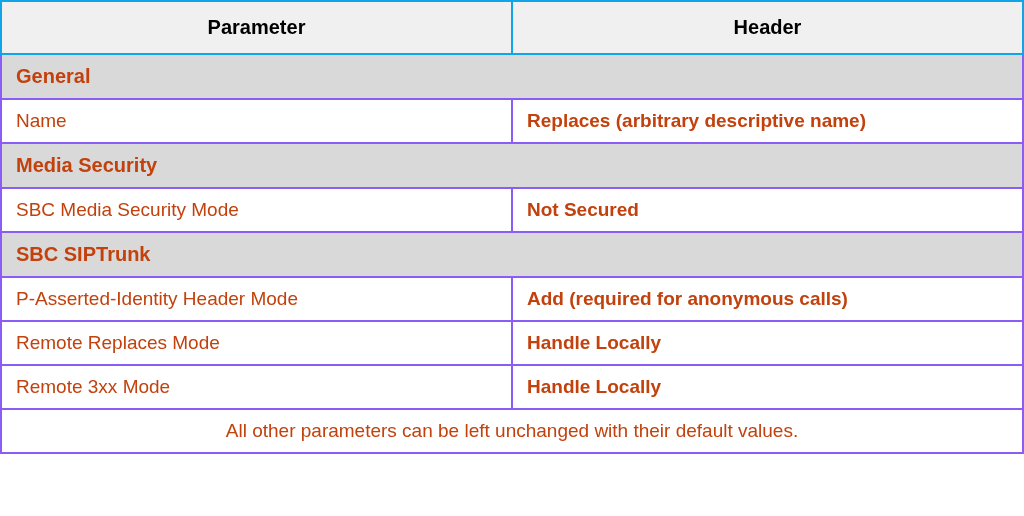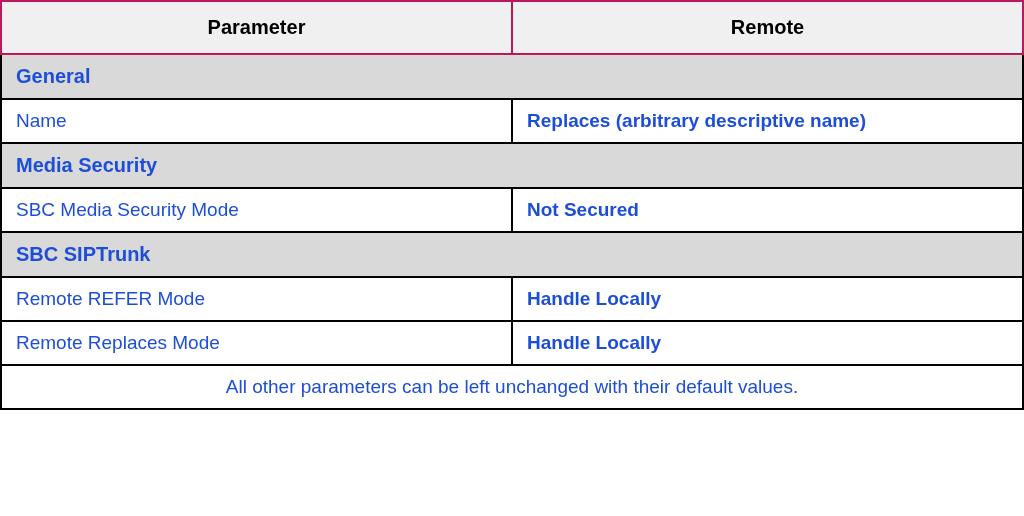--- a/index.html
+++ b/index.html
@@ -21,33 +21,33 @@
       border-collapse: collapse;
       table-layout: fixed;
     }
     th {
       background: #f0f0f0;
       font-weight: bold;
       font-size: 20px;
       color: #000;
       padding: 14px 12px;
       text-align: center;
-      border: 2px solid #be185d;
+      border: 2px solid #0ea5e9;
     }
     th:first-child {
       width: 50%;
     }
     th:last-child {
       width: 50%;
     }
     td {
-      border: 2px solid #000000;
+      border: 2px solid #8b5cf6;
       padding: 10px 14px;
       font-size: 19px;
-      color: #1d4ed8;
+      color: #c2410c;
       vertical-align: middle;
       background: #fff;
       margin-left: 7px;
     }
     tr.section-header td {
       background: #d9d9d9;
       font-weight: bold;
       font-size: 20px;
       padding: 10px 14px;
     }
@@ -69,21 +69,21 @@
     }
   </style>
 </head>
 <body>
 
 <div class="table-container">
   <table>
     <thead>
       <tr>
         <th>Parameter</th>
-        <th>Remote</th>
+        <th>Header</th>
       </tr>
     </thead>
     <tbody>
 
     <tr class="section-header">
           <td colspan="2">General</td>
         </tr>
         <tr>
           <td class="param">Name</td>
           <td><span class="value-bold">Replaces</span><span class="value-note">  (arbitrary descriptive name)</span></td>
@@ -92,25 +92,29 @@
           <td colspan="2">Media Security</td>
         </tr>
         <tr>
           <td class="param">SBC Media Security Mode</td>
           <td><span class="value-bold">Not Secured</span><span class="value-note"></span></td>
         </tr>
         <tr class="section-header">
           <td colspan="2">SBC SIPTrunk</td>
         </tr>
         <tr>
-          <td class="param">Remote REFER Mode</td>
+          <td class="param">P-Asserted-Identity Header Mode</td>
+          <td><span class="value-bold">Add</span><span class="value-note"> (required for anonymous calls)</span></td>
+        </tr>
+        <tr>
+          <td class="param">Remote Replaces Mode</td>
           <td><span class="value-bold">Handle Locally</span><span class="value-note"></span></td>
         </tr>
         <tr>
-          <td class="param">Remote Replaces Mode</td>
+          <td class="param">Remote 3xx Mode</td>
           <td><span class="value-bold">Handle Locally</span><span class="value-note"></span></td>
         </tr>
         <tr class="footer">
           <td colspan="2">All other parameters can be left unchanged with their default values.</td>
         </tr>
       </tbody>
   </table>
 </div>
 
 </body></html>

